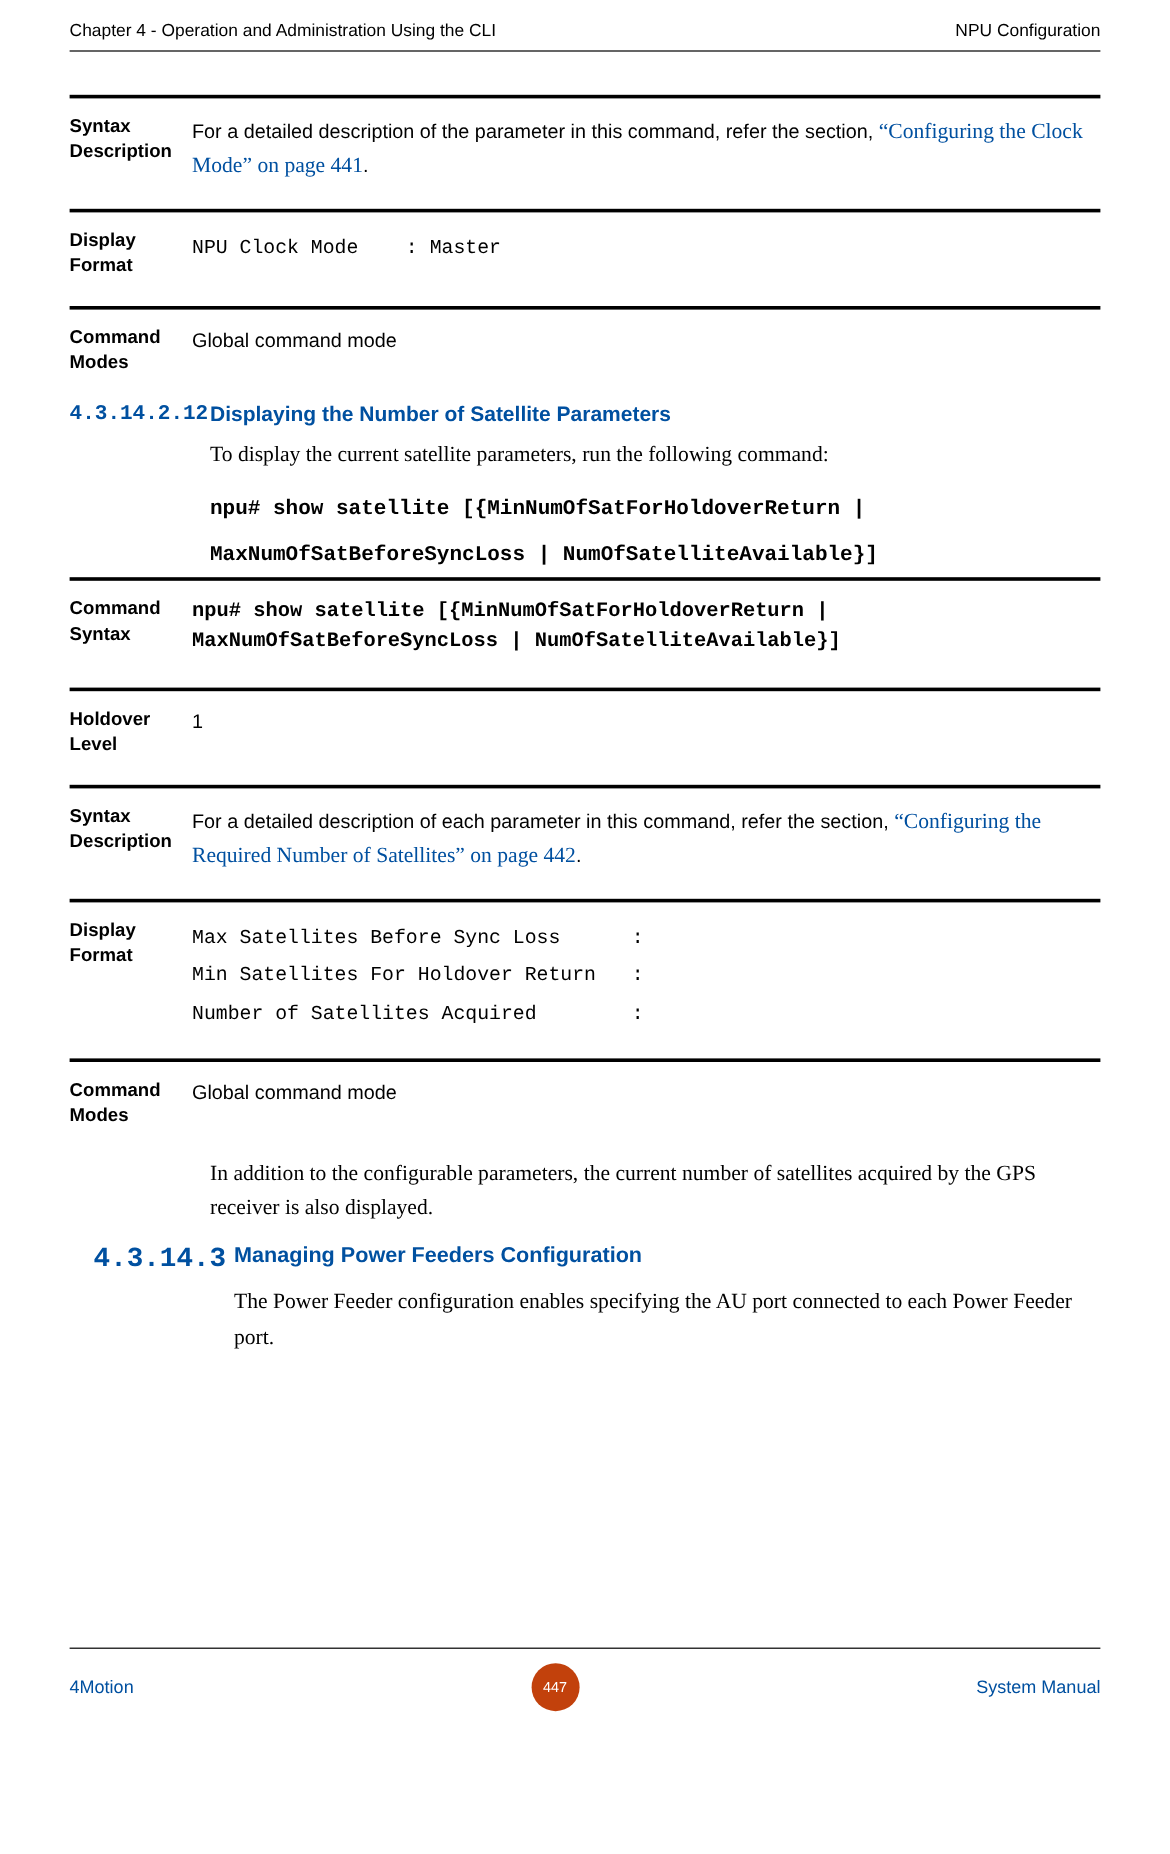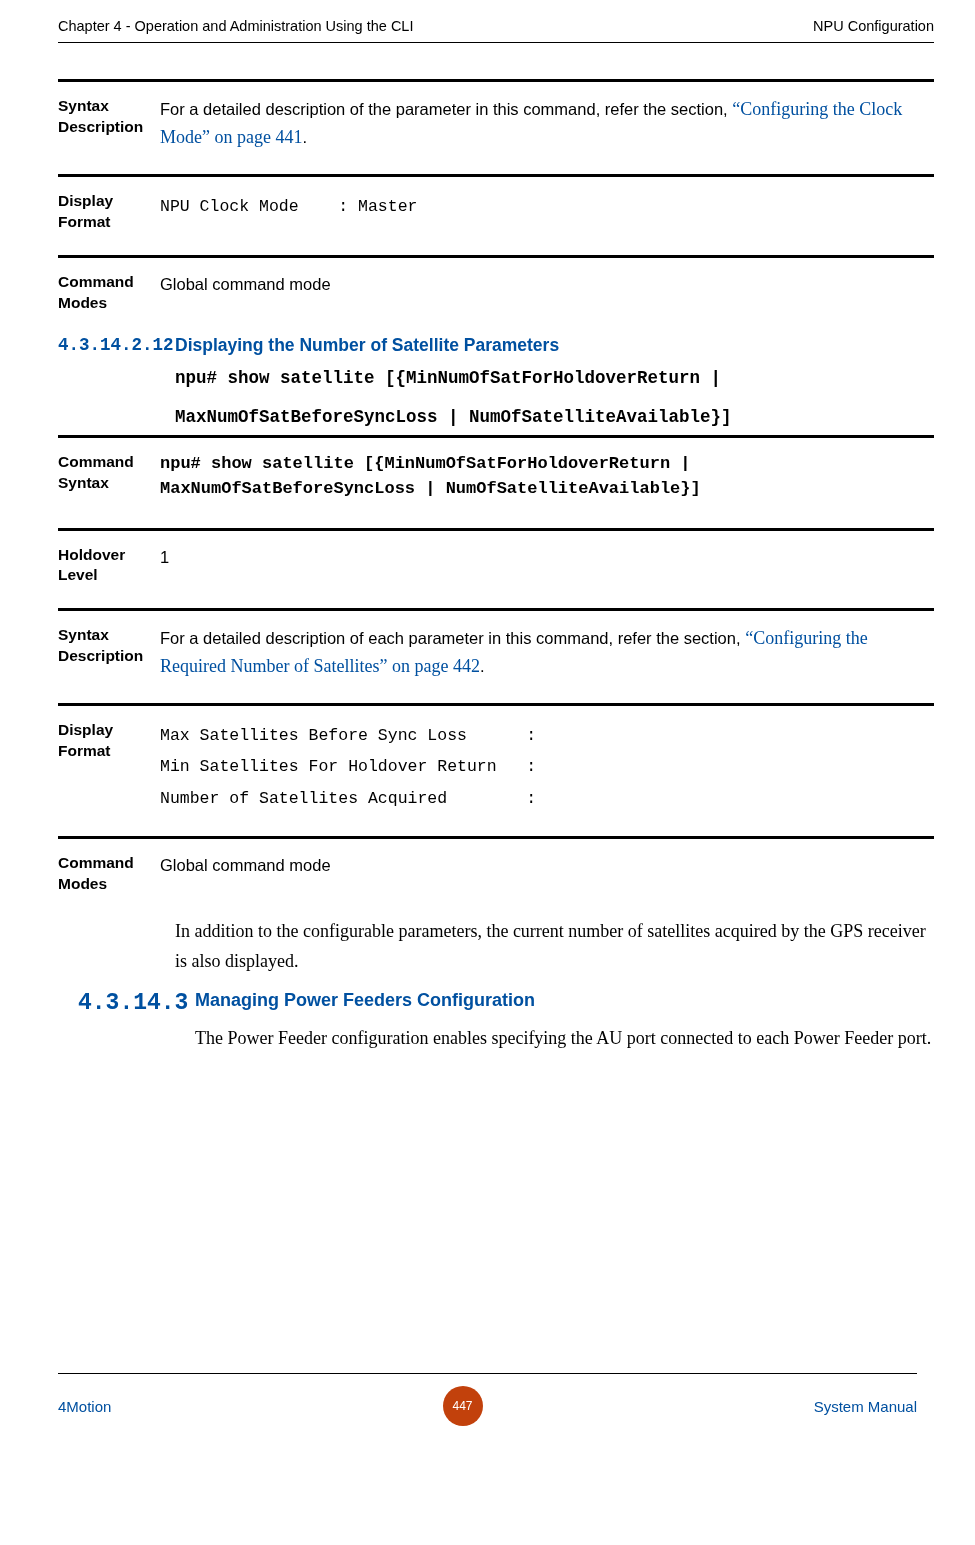--- a/index.html
+++ b/index.html
@@ -11,21 +11,21 @@
     background: #fff;
     font-family: Arial, Helvetica, sans-serif;
     color: #000;
     position: relative;
     overflow: hidden;
   }
   .page {
     box-sizing: border-box;
     width: 975px;
     height: 1452px;
-    padding: 0 41px 0 58px;
+    padding: 0 58px 0 58px;
     position: relative;
   }
   .runhead {
     display: flex;
     justify-content: space-between;
     font-size: 14.5px;
     color: #000;
     padding-top: 18px;
     padding-bottom: 8px;
   }
@@ -159,20 +159,21 @@
     <div class="row-label">Command Modes</div>
     <div class="row-body sans" style="font-size:16.5px;">Global command mode</div>
   </div>
 
   <div class="sec-block h-sub">
     <div class="sec-head-row">
       <span class="section-num">4.3.14.2.12</span>
       <span class="section-title">Displaying the Number of Satellite Parameters</span>
     </div>
     <div class="body-indent">
+      <p class="para">To display the current satellite parameters, run the following command:</p>
       <div class="cmd-line">npu# show satellite [{MinNumOfSatForHoldoverReturn |</div>
       <div class="cmd-line" style="margin-bottom:2px;">MaxNumOfSatBeforeSyncLoss | NumOfSatelliteAvailable}]</div>
     </div>
   </div>
 
   <hr class="thick-rule">
   <div class="row" style="margin-bottom:26px;">
     <div class="row-label">Command Syntax</div>
     <div class="row-body">
       <div class="mono-bold" style="line-height:1.45;">npu#   show satellite [{MinNumOfSatForHoldoverReturn |</div>

